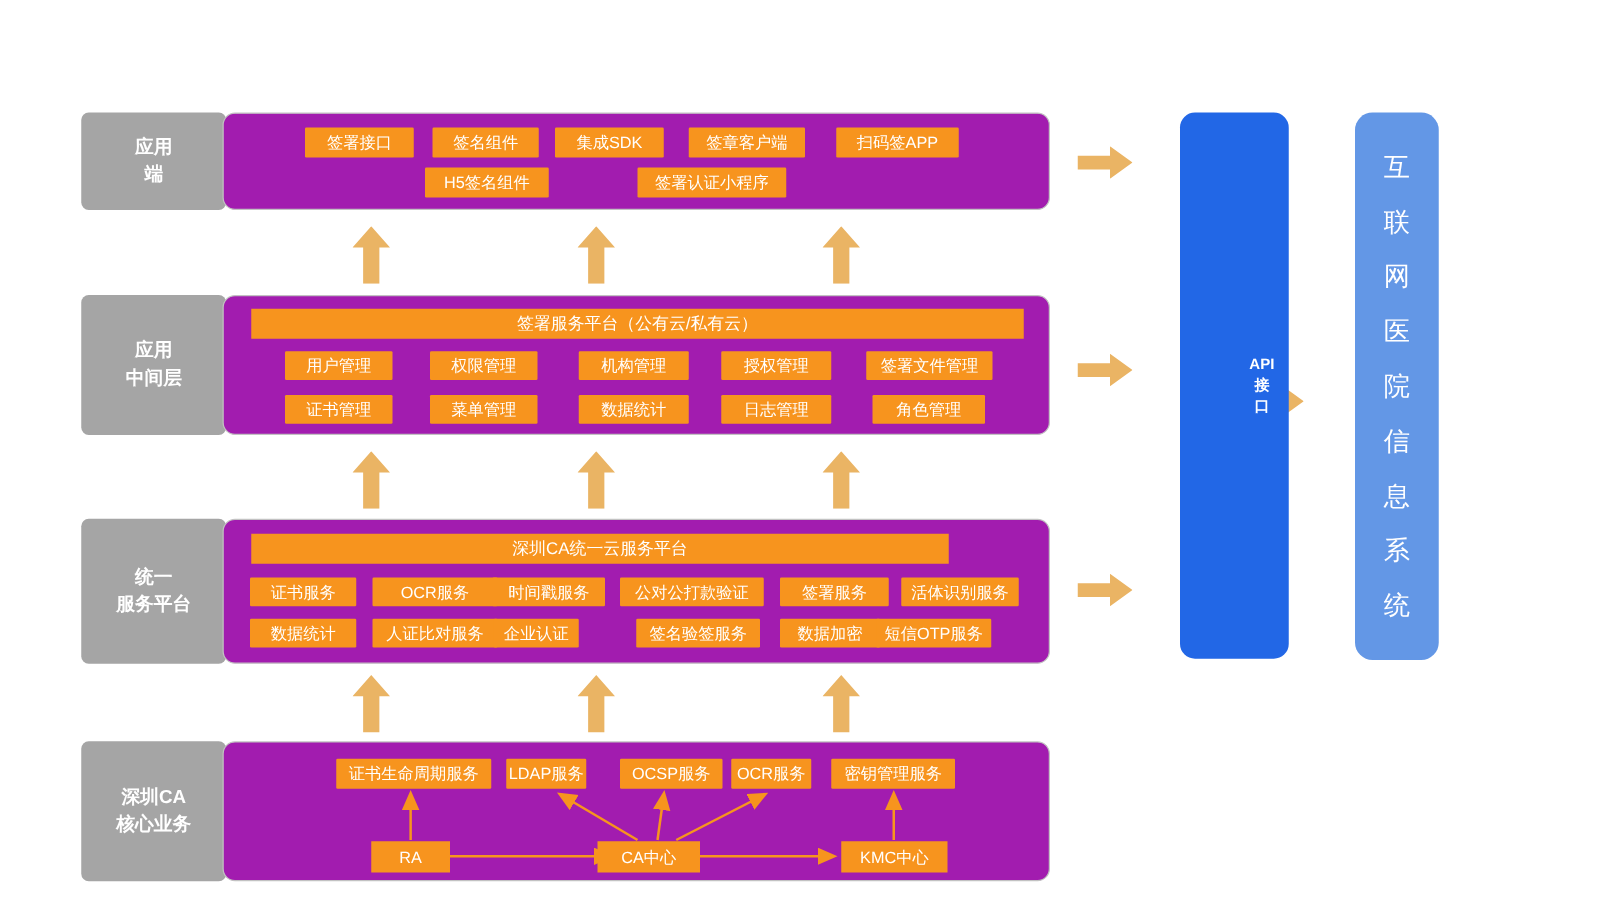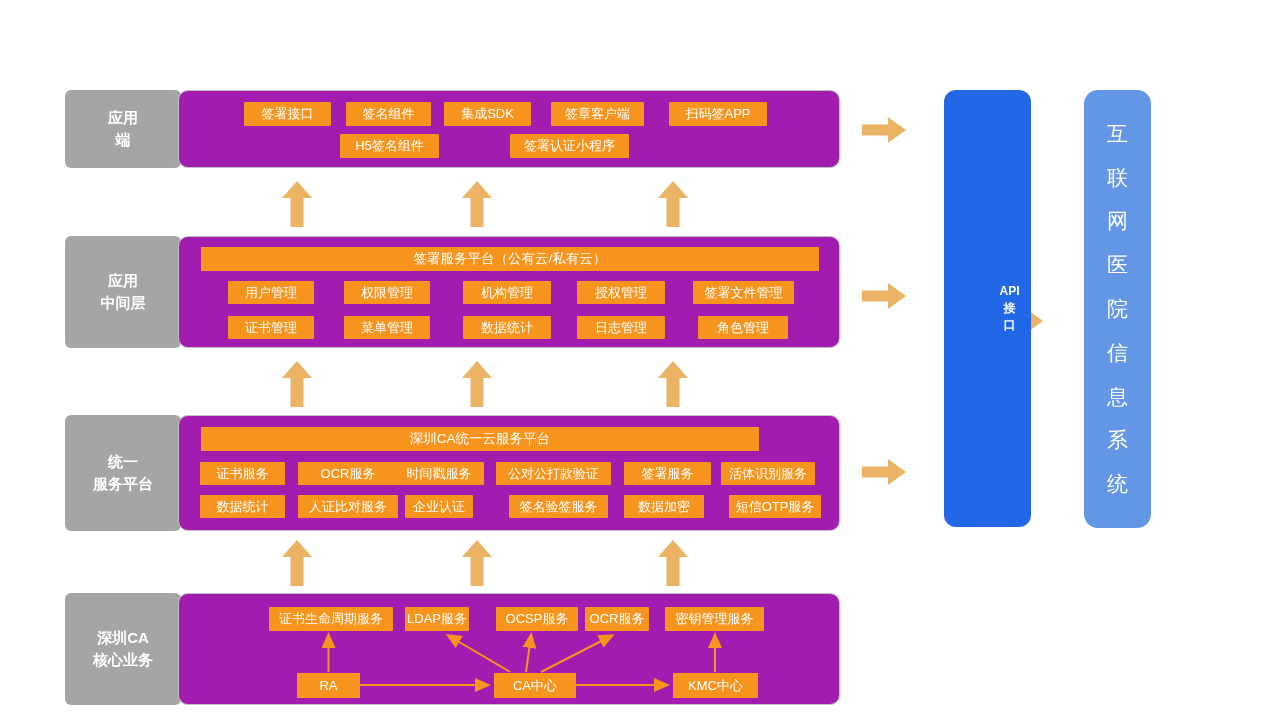--- a/index.html
+++ b/index.html
@@ -91,24 +91,24 @@
   <div class="panel" style="top:415px;height:116px">
     <div class="bar" style="left:22px;top:11px;width:558px">深圳CA统一云服务平台</div>
     <span class="chip small" style="left:21px;top:46px;width:85px">证书服务</span>
     <span class="chip small" style="left:119px;top:46px;width:100px">OCR服务</span>
     <span class="chip small" style="left:215px;top:46px;width:90px">时间戳服务</span>
     <span class="chip small" style="left:317px;top:46px;width:115px">公对公打款验证</span>
     <span class="chip small" style="left:445px;top:46px;width:87px">签署服务</span>
     <span class="chip small" style="left:542px;top:46px;width:94px">活体识别服务</span>
     <span class="chip small" style="left:21px;top:79px;width:85px">数据统计</span>
     <span class="chip small" style="left:119px;top:79px;width:100px">人证比对服务</span>
-    <span class="chip small" style="left:226px;top:79px;width:68px">企业认证</span>
+    <span class="chip small" style="left:216px;top:79px;width:68px">企业认证</span>
     <span class="chip small" style="left:330px;top:79px;width:99px">签名验签服务</span>
     <span class="chip small" style="left:445px;top:79px;width:80px">数据加密</span>
-    <span class="chip small" style="left:550px;top:79px;width:92px">短信OTP服务</span>
+    <span class="chip small" style="left:522px;top:79px;width:92px">短信OTP服务</span>
   </div>
 
   <div class="panel" style="top:593px;height:112px">
     <svg class="connectors" width="662" height="112" viewBox="0 0 662 112">
       <defs>
         <marker id="ah" markerWidth="9" markerHeight="8" refX="6" refY="3.5" orient="auto">
           <path d="M0,0 L8,3.5 L0,7 Z" fill="#F7941E"></path>
         </marker>
       </defs>
       <line x1="149.5" y1="78" x2="149.5" y2="42" stroke="#F7941E" stroke-width="2" marker-end="url(#ah)"></line>
@@ -118,21 +118,21 @@
       <line x1="362" y1="78" x2="432" y2="42" stroke="#F7941E" stroke-width="2" marker-end="url(#ah)"></line>
       <line x1="377" y1="91" x2="487" y2="91" stroke="#F7941E" stroke-width="2" marker-end="url(#ah)"></line>
       <line x1="536" y1="78" x2="536" y2="42" stroke="#F7941E" stroke-width="2" marker-end="url(#ah)"></line>
     </svg>
     <span class="chip" style="left:90px;top:13px;width:124px">证书生命周期服务</span>
     <span class="chip" style="left:226px;top:13px;width:64px">LDAP服务</span>
     <span class="chip" style="left:317px;top:13px;width:82px">OCSP服务</span>
     <span class="chip" style="left:406px;top:13px;width:64px">OCR服务</span>
     <span class="chip" style="left:486px;top:13px;width:99px">密钥管理服务</span>
     <span class="node" style="left:118px;top:79px;width:63px">RA</span>
-    <span class="node" style="left:315px;top:79px;width:82px">CA中心</span>
+    <span class="node" style="left:299px;top:79px;width:82px">CA中心</span>
     <span class="node" style="left:494px;top:79px;width:85px">KMC中心</span>
   </div>
 
   <svg class="up-arrow" style="left:282px;top:181px" width="30" height="46" viewBox="0 0 30 46">
       <polygon points="15,0 30,17 21.5,17 21.5,46 8.5,46 8.5,17 0,17" fill="#EAB464"></polygon>
     </svg>
   <svg class="up-arrow" style="left:462px;top:181px" width="30" height="46" viewBox="0 0 30 46">
       <polygon points="15,0 30,17 21.5,17 21.5,46 8.5,46 8.5,17 0,17" fill="#EAB464"></polygon>
     </svg>
   <svg class="up-arrow" style="left:658px;top:181px" width="30" height="46" viewBox="0 0 30 46">

